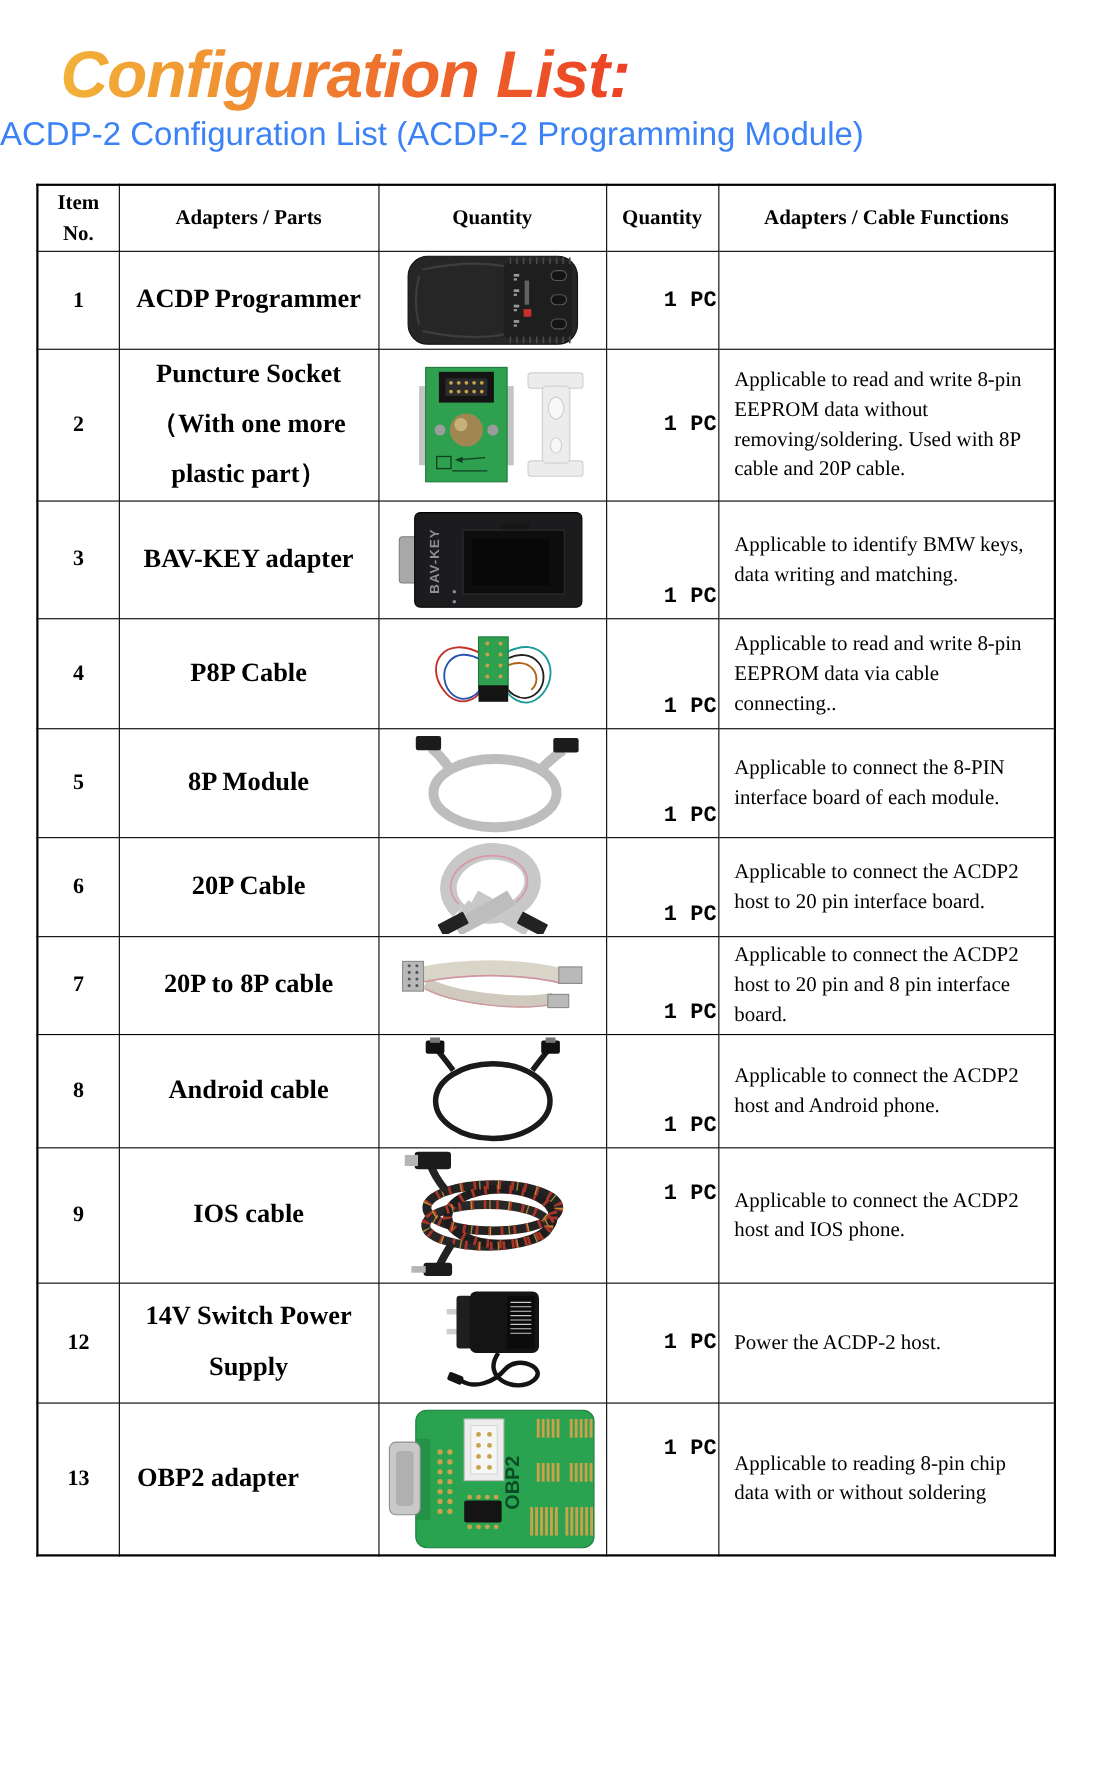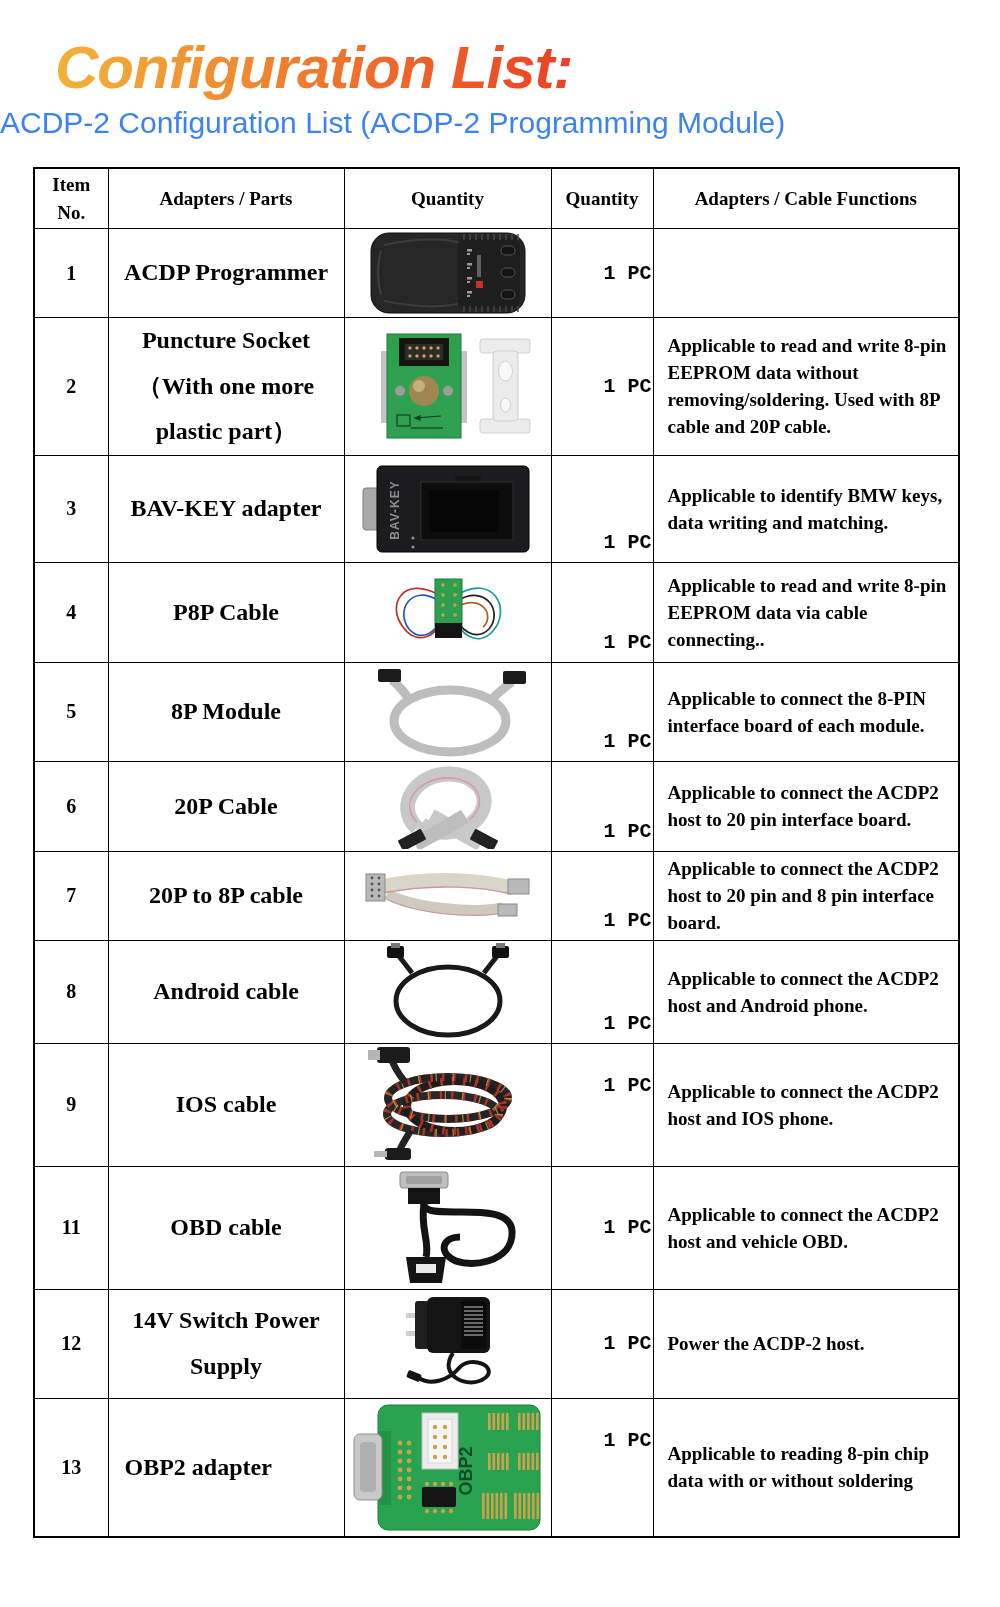--- a/index.html
+++ b/index.html
@@ -20,21 +20,21 @@
   thead tr{height:56px;}
   td.c-item{font-size:20px;font-weight:bold;text-align:center;vertical-align:middle;}
   td.c-part{font-size:24px;font-weight:bold;text-align:center;vertical-align:middle;
             white-space:pre-line;padding:0 8px;line-height:1.9;}
   td.c-part.left{text-align:left;padding-left:16px;}
   td.c-pic{text-align:center;vertical-align:middle;padding:2px 0;}
   td.c-pic svg{display:inline-block;vertical-align:middle;}
   td.c-qty{font-size:20px;font-weight:bold;text-align:right;vertical-align:middle;font-family:Liberation Mono, monospace;}
   td.c-qty.q-bot{vertical-align:bottom;padding-bottom:8px;}
   td.c-qty.q-hi{vertical-align:top;padding-top:30px;}
-  td.c-func{font-size:19px;font-weight:bold;text-align:left;vertical-align:middle;
+  td.c-func{font-size:19px;font-weight:normal;text-align:left;vertical-align:middle;
             padding:1px 8px 1px 14px;line-height:27px;}
 </style>
 </head>
 <body>
 
 <div class="page">
   <h1 class="title" style="background-image: linear-gradient(90deg, rgb(242, 178, 56), rgb(236, 64, 36));">Configuration List:</h1>
   <h2 class="subtitle">ACDP-2 Configuration List (ACDP-2 Programming Module)</h2>
 
   <table class="cfg">
@@ -284,35 +284,20 @@
                 </g>
                 <rect x="14" y="1" width="33" height="16" rx="3" fill="#1b1b1b"></rect>
                 <rect x="5" y="4" width="12" height="10" fill="#b5b5b5"></rect>
                 <rect x="22" y="102" width="26" height="12" rx="3" fill="#1b1b1b"></rect>
                 <rect x="11" y="105" width="13" height="6" fill="#b5b5b5"></rect>
               </svg></span></td>
     <td class="c-qty q-hi">1 PC</td>
     <td class="c-func">Applicable to connect the ACDP2 host and IOS phone.</td>
   </tr>
         <tr style="height: 86px;">
-    <td class="c-item">11</td>
-    <td class="c-part">OBD cable</td>
-    <td class="c-pic"><span><svg width="175" height="118" viewBox="0 0 175 118">
-                <rect x="40" y="3" width="48" height="16" rx="3" fill="#bfbfbf" stroke="#8a8a8a"></rect>
-                <rect x="46" y="7" width="36" height="8" rx="2" fill="#9f9f9f"></rect>
-                <rect x="48" y="19" width="32" height="16" fill="#141414"></rect>
-                <path d="M64,35 C64,54 150,28 152,62 C154,94 108,100 92,90 C78,81 84,68 100,68" fill="none" stroke="#141414" stroke-width="7"></path>
-                <path d="M64,35 C60,58 70,74 66,88" fill="none" stroke="#141414" stroke-width="7"></path>
-                <polygon points="46,88 86,88 82,114 50,114" fill="#141414"></polygon>
-                <rect x="56" y="95" width="20" height="9" fill="#e8e8e8"></rect>
-              </svg></span></td>
-    <td class="c-qty q-mid">1 PC</td>
-    <td class="c-func">Applicable to connect the ACDP2 host and vehicle OBD.</td>
-  </tr>
-        <tr style="height: 86px;">
     <td class="c-item">12</td>
     <td class="c-part">14V Switch Power Supply</td>
     <td class="c-pic"><span><svg width="150" height="104" viewBox="0 0 150 104">
                 <rect x="33" y="21" width="12" height="5" fill="#cfcfcf"></rect>
                 <rect x="33" y="39" width="12" height="5" fill="#cfcfcf"></rect>
                 <rect x="42" y="9" width="14" height="48" rx="3" fill="#1f1f1f"></rect>
                 <rect x="54" y="5" width="63" height="56" rx="6" fill="#141414"></rect>
                 <rect x="88" y="9" width="25" height="48" fill="#0b0b0b"></rect>
                 <g stroke="#c8c8c8" stroke-width="1">
                   <line x1="91" y1="15" x2="110" y2="15"></line>

